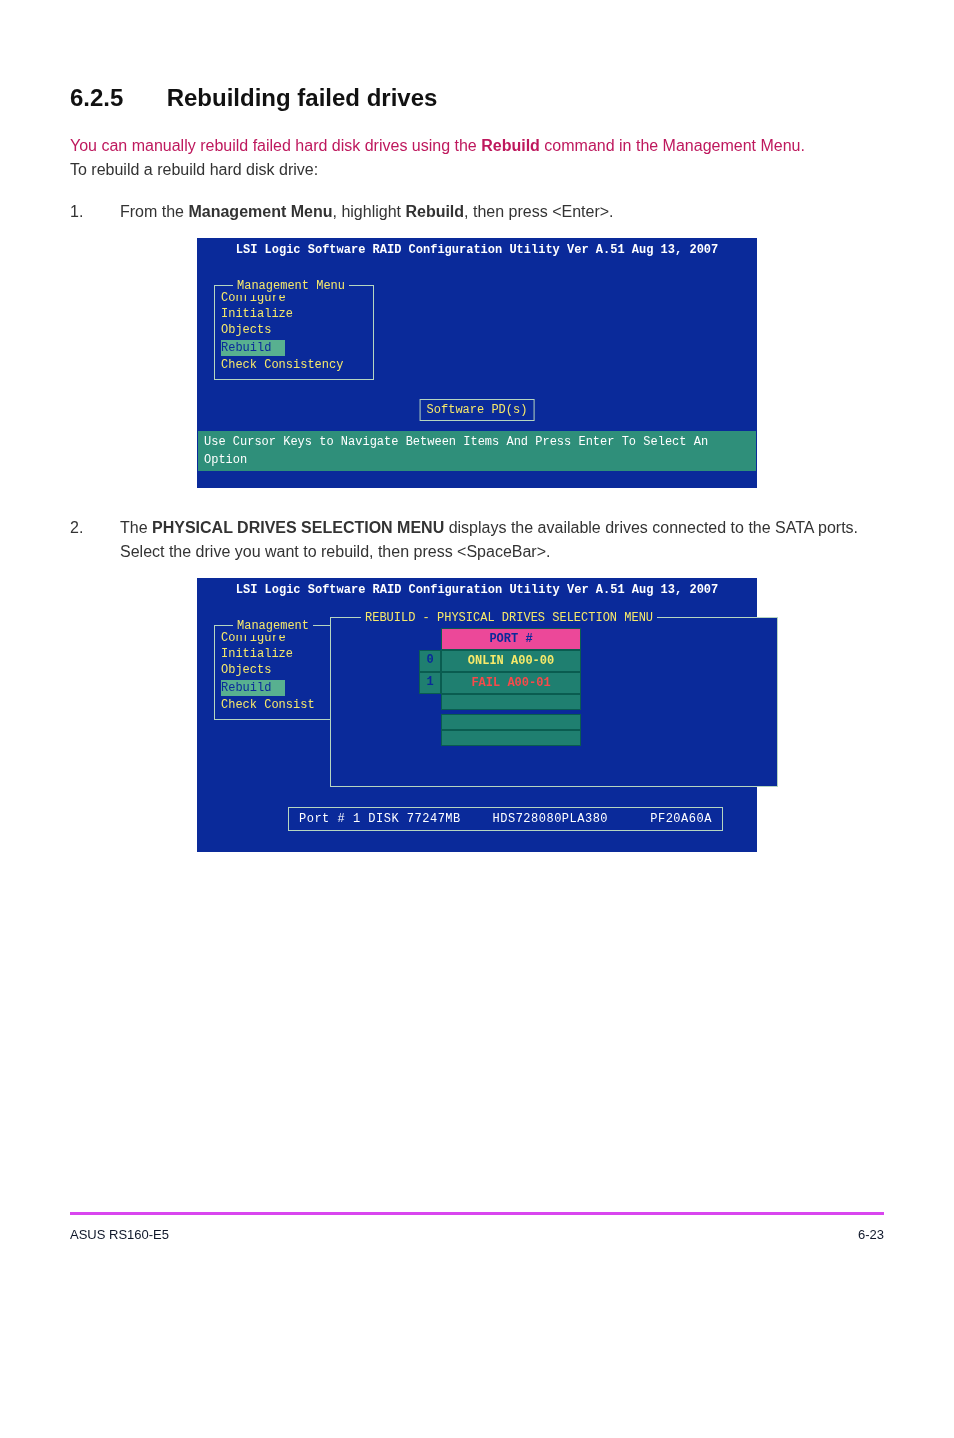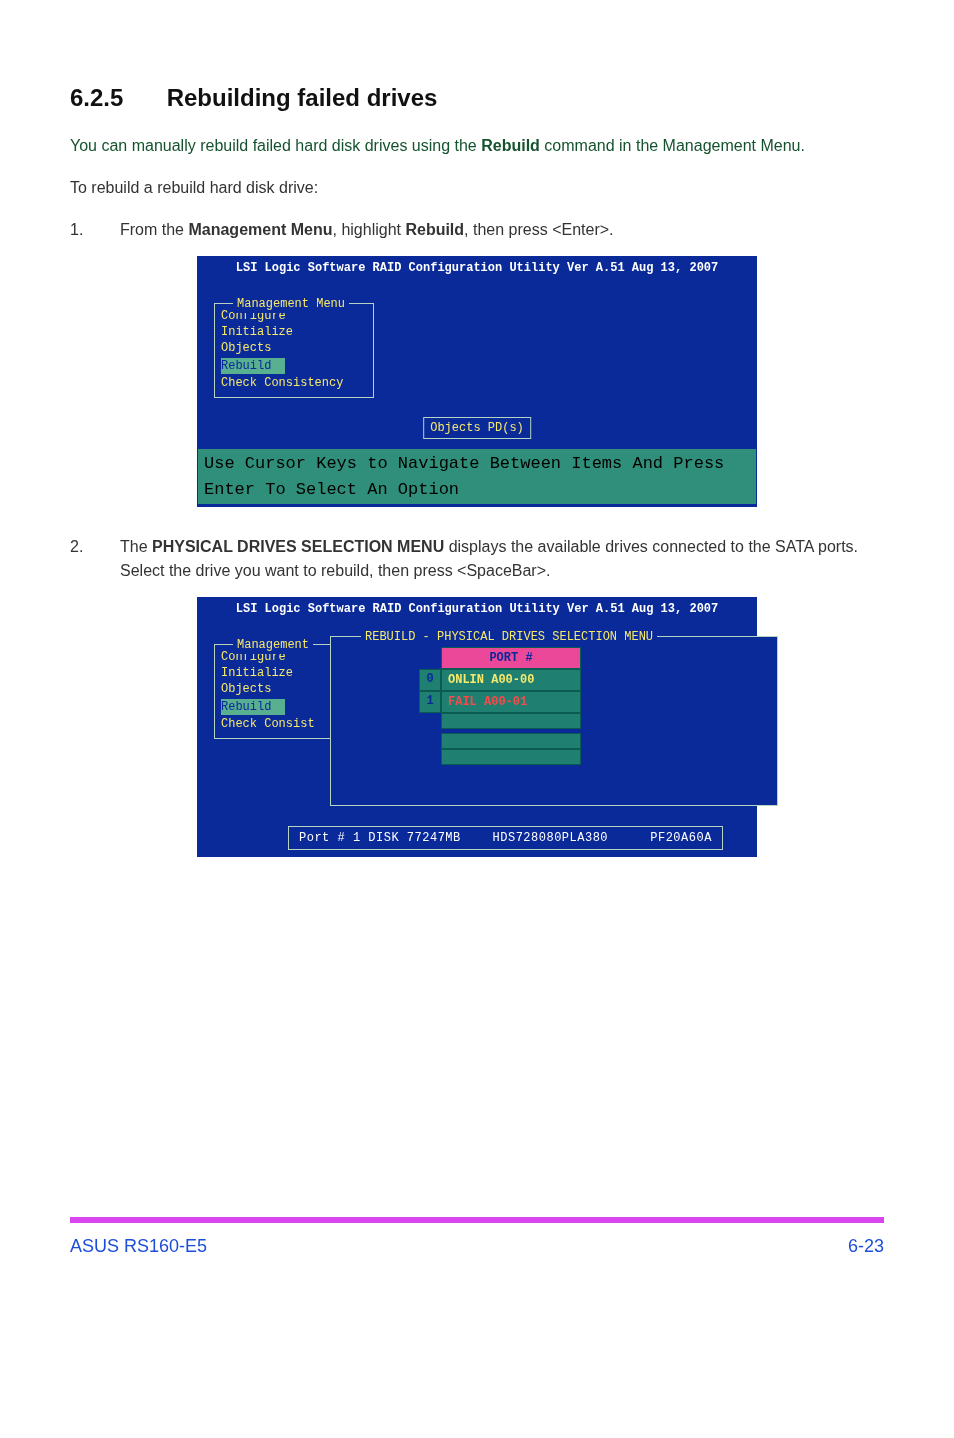--- a/index.html
+++ b/index.html
@@ -13,36 +13,36 @@
     font-size: 16px;
     line-height: 1.5;
   }
   h2.section-heading {
     font-size: 24px;
     font-weight: bold;
     color: #111;
     margin-bottom: 18px;
   }
   h2.section-heading .num { display:inline-block; min-width: 90px; margin-top: 20px; }
-  p.intro { margin-bottom: 18px; color:#14532d; }
+  p.intro { color:#be185d; }
   p.subintro { margin-bottom: 18px; color:#333; }
   ol.steps { list-style: none; padding: 0; margin: 0; }
   ol.steps > li { display: flex; margin-bottom: 14px; }
   ol.steps > li .step-num { width: 50px; flex: 0 0 50px; }
   ol.steps > li .step-text { flex: 1; }
   .bold { font-weight: bold; }
 
   .terminal {
     width: 560px;
     margin: 14px auto 28px auto;
     background: #0a2a9a;
     font-family: "Courier New", monospace;
     font-size: 12px;
     color: #cfe8d8;
-    padding-bottom: 2px;
+    padding-bottom: 16px;
     border: 1px solid #0a2a9a;
     position: relative;
   }
   .term-title {
     background: #0a2a9a;
     color: #ffffff;
     text-align: center;
     padding: 2px 0;
     font-weight: bold;
   }
@@ -80,23 +80,23 @@
     display: inline-block;
     padding: 1px 6px;
     color: #f7e96a;
     position: absolute;
     left: 50%;
     transform: translateX(-50%);
     bottom: 10px;
   }
   .term-footer {
     background: #2f8f7a;
-    color: #000000;
+    color: #ffffff;
     padding: 2px 6px;
-    font-size: 17px;
+    font-size: 12px;
   }
 
   
   .term2-body { min-height: 200px; }
   .mgmt-menu2 { width: 122px; }
   .sel-panel {
     border: 1px solid #b6d5c0;
     position: absolute;
     left: 132px;
     top: 16px;
@@ -133,20 +133,21 @@
     border: 1px solid #0a5c50;
     font-weight: bold;
   }
   .drive-cell {
     width: 140px;
     background: #1f7f70;
     color: #f7e96a;
     padding: 1px 6px;
     border: 1px solid #0a5c50;
     font-weight: bold;
+    text-align: center;
   }
   .drive-cell.selected { color: #f74a4a; }
   .drive-empty {
     width: 140px;
     height: 16px;
     background: #1f7f70;
     border: 1px solid #0a5c50;
   }
   .drive-blank-row { display:flex; margin-left:22px; }
 
@@ -157,27 +158,27 @@
     color: #ffffff;
     margin: 6px 0 4px 90px;
     letter-spacing: 0.5px;
   }
   .port-box .pn { display:inline-block; min-width:68px; }
   .port-box .psz { display:inline-block; min-width:78px; }
   .port-box .pmd { display:inline-block; min-width:150px; }
   .port-box .prev { display:inline-block; }
 
   .page-footer {
-    border-top: 6px solid #d946ef;
+    border-top: 3px solid #d946ef;
     margin-top: 360px;
     padding-top: 10px;
     display: flex;
     justify-content: space-between;
-    font-size: 18px;
-    color: #1d4ed8;
+    font-size: 13px;
+    color: #0f172a;
   }
 </style>
 </head>
 <body>
 
 <h2 class="section-heading">
   <span class="num">6.2.5</span>
   <span>Rebuilding failed drives</span>
 </h2>
 
@@ -200,21 +201,21 @@
   <div class="term-title">LSI Logic Software RAID Configuration Utility Ver A.51 Aug 13, 2007</div>
   <div class="term-body">
     <div class="mgmt-menu">
       <div class="legend">Management Menu</div>
       <div class="item">Configure</div>
       <div class="item">Initialize</div>
       <div class="item">Objects</div>
       <div class="item selected">Rebuild</div>
       <div class="item">Check Consistency</div>
     </div>
-    <div class="rebuild-pd">Objects PD(s)</div>
+    <div class="rebuild-pd">Software PD(s)</div>
   </div>
   <div class="term-footer">Use Cursor Keys to Navigate Between Items And Press Enter To Select An Option</div>
 </div>
 
 <ol class="steps" start="2">
   <li>
     <div class="step-num">2.</div>
     <div class="step-text">
       <span>The </span><span class="bold">PHYSICAL DRIVES SELECTION MENU</span><span> displays the available drives connected to the SATA ports. Select the drive you want to rebuild, then press &lt;SpaceBar&gt;.</span>
     </div>

